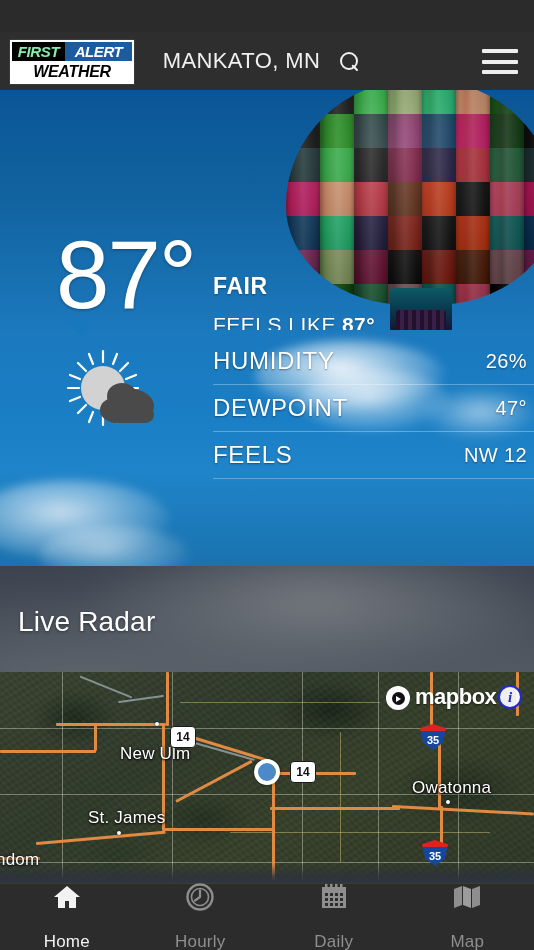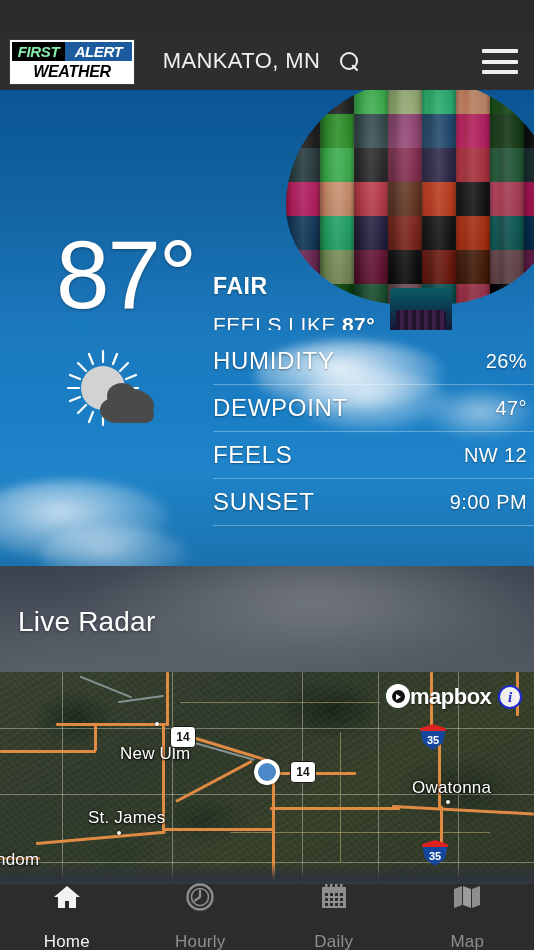--- a/index.html
+++ b/index.html
@@ -251,21 +251,21 @@
     background:linear-gradient(180deg,#d22 0%,#d22 26%, #15479e 26%, #15479e 100%);
     clip-path:polygon(50% 0,100% 16%,88% 72%,50% 100%,12% 72%,0 16%);
     border:0;font-size:11px;font-weight:bold;color:#fff;padding-bottom:4px;
     box-shadow:0 0 0 1px rgba(255,255,255,.9);
   }
   .loc-dot{
     position:absolute;width:26px;height:26px;border-radius:50%;
     background:#4b89c8;border:4px solid #fff;box-shadow:0 0 3px rgba(0,0,0,.6);
   }
   .mapbox-logo{
-    position:absolute;display:flex;align-items:flex-start;
+    position:absolute;display:flex;align-items:flex-end;gap:5px;
   }
   .mb-mark{
     width:24px;height:24px;border-radius:50%;background:#fff;
     display:flex;align-items:center;justify-content:center;
   }
   .mb-mark i{
     width:13px;height:13px;border-radius:50%;background:#111;position:relative;
   }
   .mb-mark i:after{
     content:"";position:absolute;left:4px;top:4.5px;width:0;height:0;
@@ -383,24 +383,20 @@
         <span class="v">26%</span>
       </div>
       <div class="row">
         <span class="k">DEWPOINT</span>
         <span class="v">47°</span>
       </div>
       <div class="row">
         <span class="k">FEELS</span>
         <span class="v">NW 12</span>
       </div>
-      <div class="row">
-        <span class="k">SUNSET</span>
-        <span class="v">9:00 PM</span>
-      </div>
     </div>
   </div>
 
   <div class="radar-head">
     <div class="blurbg"></div>
   </div>
   <div class="radar-title">Live Radar</div>
 
   <div class="map">
     <div class="terrain"></div>

